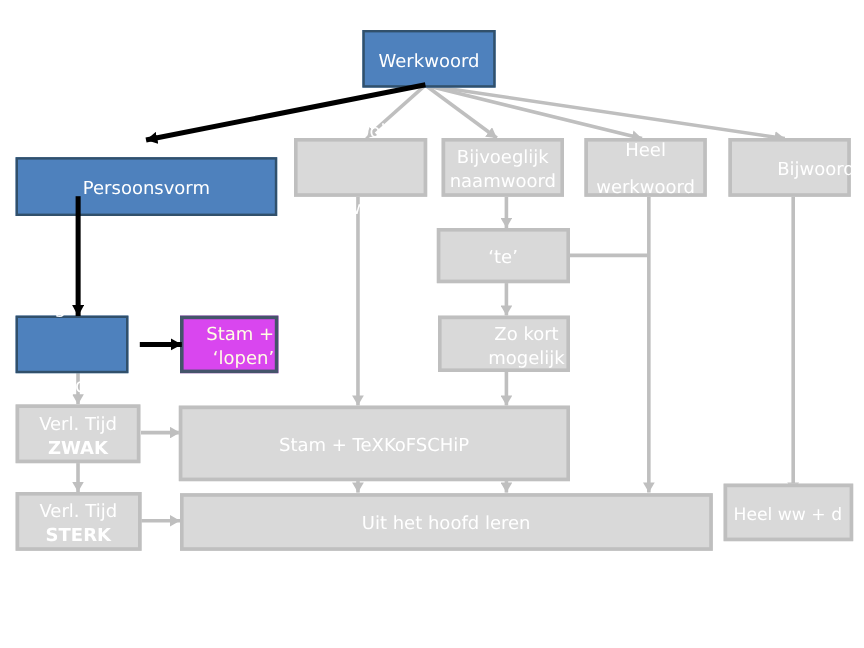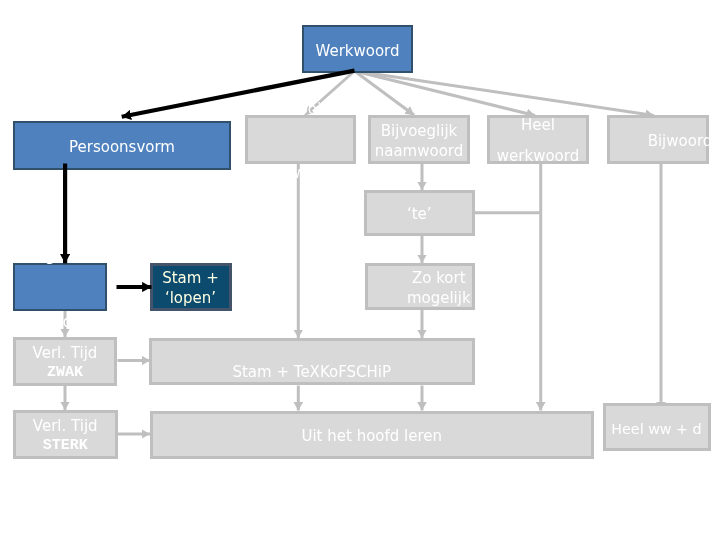--- a/index.html
+++ b/index.html
@@ -6,22 +6,22 @@
   html,body{margin:0;padding:0;background:#ffffff;}
   #slide{position:relative;width:720px;height:540px;background:#ffffff;overflow:hidden;
          font-family:"DejaVu Sans",sans-serif;}
   #wires,#wires-top{position:absolute;left:0;top:0;width:720px;height:540px;}
   #wires-top{pointer-events:none;z-index:5;}
   .box{position:absolute;box-sizing:border-box;display:flex;flex-direction:column;
        align-items:center;justify-content:center;text-align:center;padding-top:3px;
        font-size:15px;line-height:20px;color:#ffffff;}
   .blue{background:#4E81BD;border:2px solid #31506B;}
   .grey{background:#D9D9D9;border:3px solid #BFBFBF;}
-  .orange{background:#0c4a6e;border:3px solid #44546A;color:#FFFFE3;}
-  .b{font-weight:bold;font-family:Liberation Mono, monospace;}
+  .orange{background:#d946ef;border:3px solid #44546A;color:#FFFFE3;align-items:flex-end;}
+  .b{font-weight:bold;}
 </style>
 </head>
 <body>
 
 <div id="slide">
 
   <svg id="wires" width="720" height="540" viewBox="0 0 720 540">
     <defs>
       <marker id="ga" markerWidth="8.5" markerHeight="9.8" refX="8.5" refY="4.9" orient="auto" markerUnits="userSpaceOnUse">
         <path d="M0,0 L8.5,4.9 L0,9.8 z" fill="#BFBFBF"></path>
@@ -58,21 +58,21 @@
       <path d="M354.5,70.6 L121.7,116.7"></path>
       <path d="M65.1,163.5 L65.1,263.4"></path>
       <path d="M116.5,287 L151.5,287"></path>
     </g>
   </svg>
 
   <div class="box blue" style="left:302px;top:25px;width:111px;height:48px;">
     <span>Werkwoord</span>
   </div>
 
-  <div class="box blue" style="left:13px;top:121px;width:218px;height:48.5px;">
+  <div class="box blue" style="left:13px;top:131px;width:218px;height:48.5px;">
     <span>Persoonsvorm</span>
   </div>
 
   <div class="box grey" style="left:245px;top:115px;width:111px;height:48.7px;gap:44px;">
     <span>Voltooid</span>
     <span>deelwoord</span>
   </div>
 
   <div class="box grey" style="left:368px;top:115px;width:102px;height:48.7px;">
     <span>Bijvoeglijk</span>
@@ -105,21 +105,21 @@
   <div class="box grey" style="left:365px;top:262.5px;width:109.5px;height:47.5px;padding-left:38px;">
     <span>Zo kort</span>
     <span>mogelijk</span>
   </div>
 
   <div class="box grey" style="left:13px;top:337px;width:104px;height:48.5px;">
     <span>Verl. Tijd</span>
     <span class="b">ZWAK</span>
   </div>
 
-  <div class="box grey" style="left:149px;top:337.5px;width:325.5px;height:47px;justify-content:flex-end;">
+  <div class="box grey" style="left:149px;top:337.5px;width:325.5px;height:63px;">
     <span>Stam + TeXKoFSCHiP</span>
   </div>
 
   <div class="box grey" style="left:13px;top:410px;width:104.5px;height:49px;">
     <span>Verl. Tijd</span>
     <span class="b">STERK</span>
   </div>
 
   <div class="box grey" style="left:150px;top:410.5px;width:443.5px;height:48px;">
     <span>Uit het hoofd leren</span>

